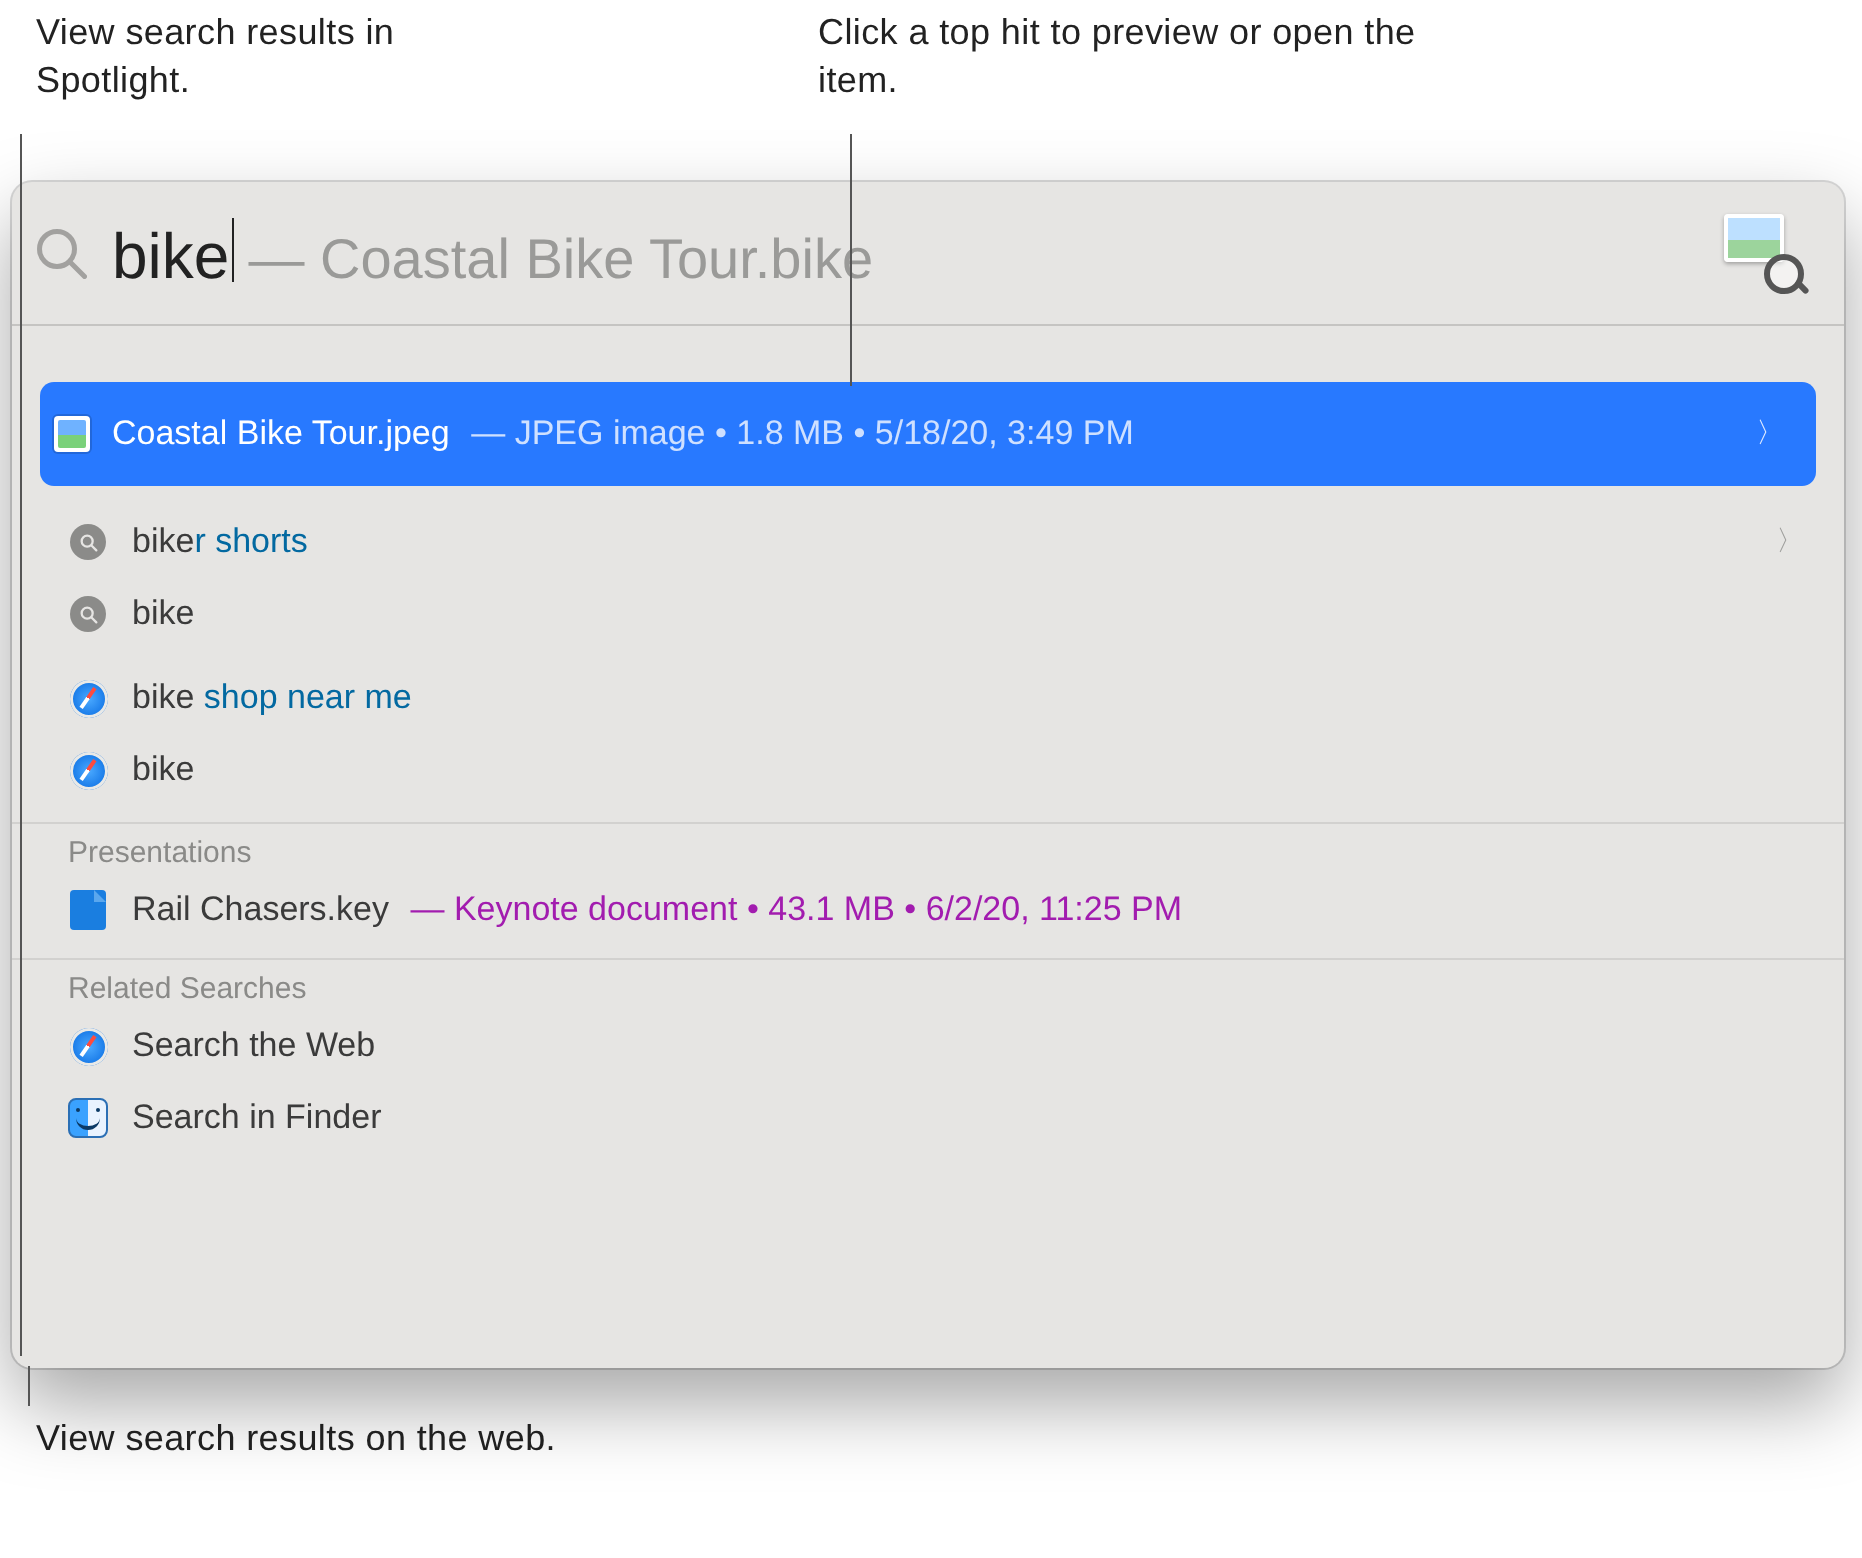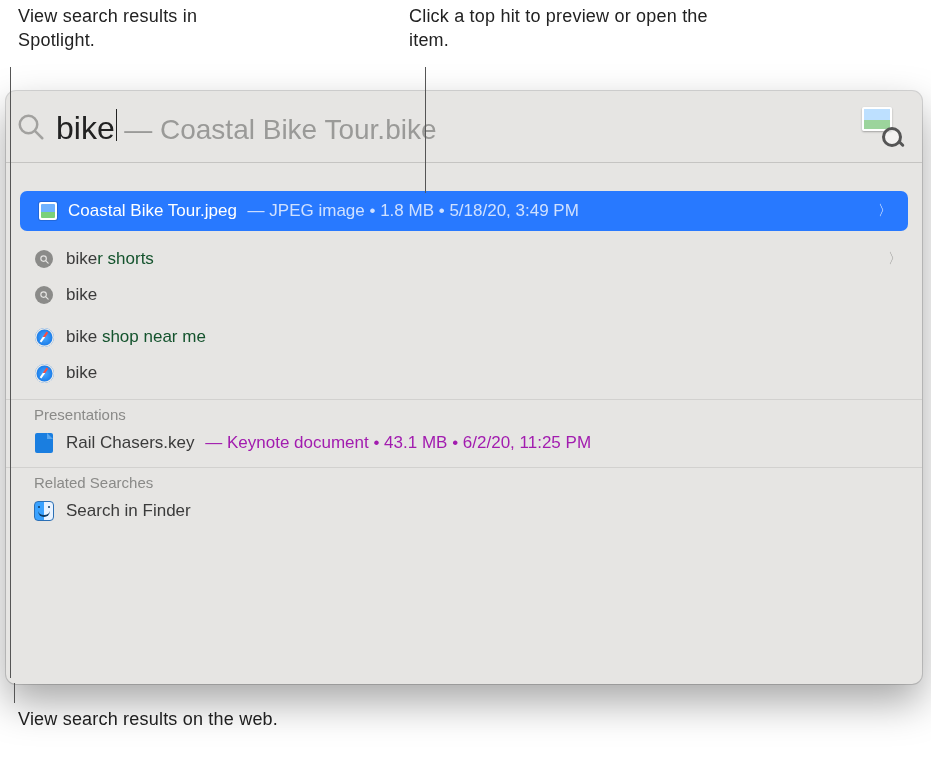--- a/index.html
+++ b/index.html
@@ -118,37 +118,37 @@
   }
   .result-row .row-icon {
     width: 20px; height: 20px;
     margin-right: 12px;
     flex-shrink: 0;
     display: flex;
     align-items: center;
     justify-content: center;
   }
   .result-row .row-text { white-space: nowrap; overflow: hidden; }
-  .dim { color: #14532d; }
+  .dim { color: #0369a1; }
   .row-meta { color: #a21caf; }
   .row-chevron {
     margin-left: auto;
     color: #9e9e9c;
     font-size: 14px;
     padding-right: 2px;
   }
 
   
   .top-hit {
     margin: 0 14px;
-    height: 40px;
+    height: 52px;
     border-radius: 7px;
     background: #2879ff;
     color: #ffffff;
-    padding: 0 14px 0 18px;
+    padding: 0 14px 0 6px;
   }
   .top-hit .row-icon { margin-right: 10px; }
   .top-hit .row-text { color: #ffffff; }
   .top-hit .row-meta { color: #cfe0ff; }
   .top-hit .row-chevron { color: #e4edff; }
 
   
   .section-header {
     padding: 6px 28px 2px 28px;
     font-size: 15px;
@@ -379,19 +379,25 @@
         </div>
       <span class="row-text">
         <span>Rail Chasers.key</span>
         <span class="row-meta" style="margin-left:6px;">— Keynote document • 43.1 MB • 6/2/20, 11:25 PM</span>
       </span>
     </div>
 
     <div class="section-header">Related Searches</div>
     <div class="result-row">
       <div class="row-icon">
+          <div class="safari-circle"></div>
+        </div>
+      <span class="row-text">Search the Web</span>
+    </div>
+    <div class="result-row">
+      <div class="row-icon">
           <div class="finder-icon"></div>
         </div>
       <span class="row-text">Search in Finder</span>
     </div>
 
   </div>
 </div>
 
 </body></html>

